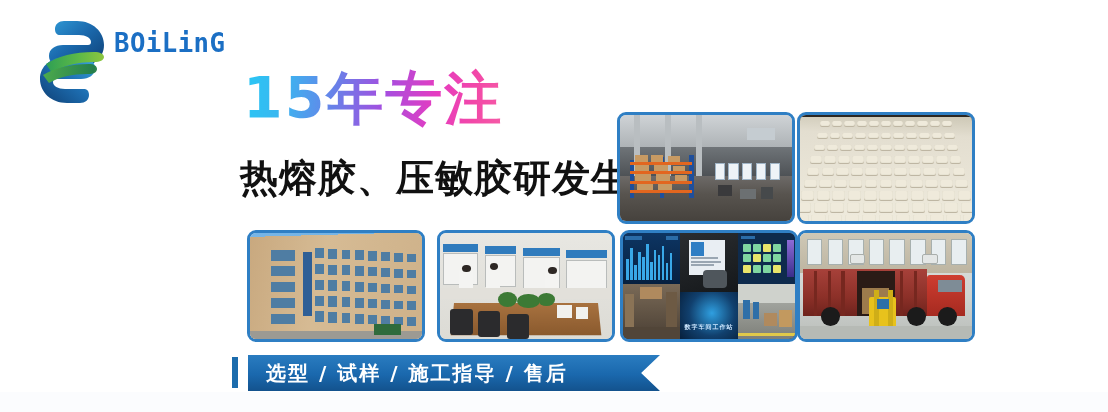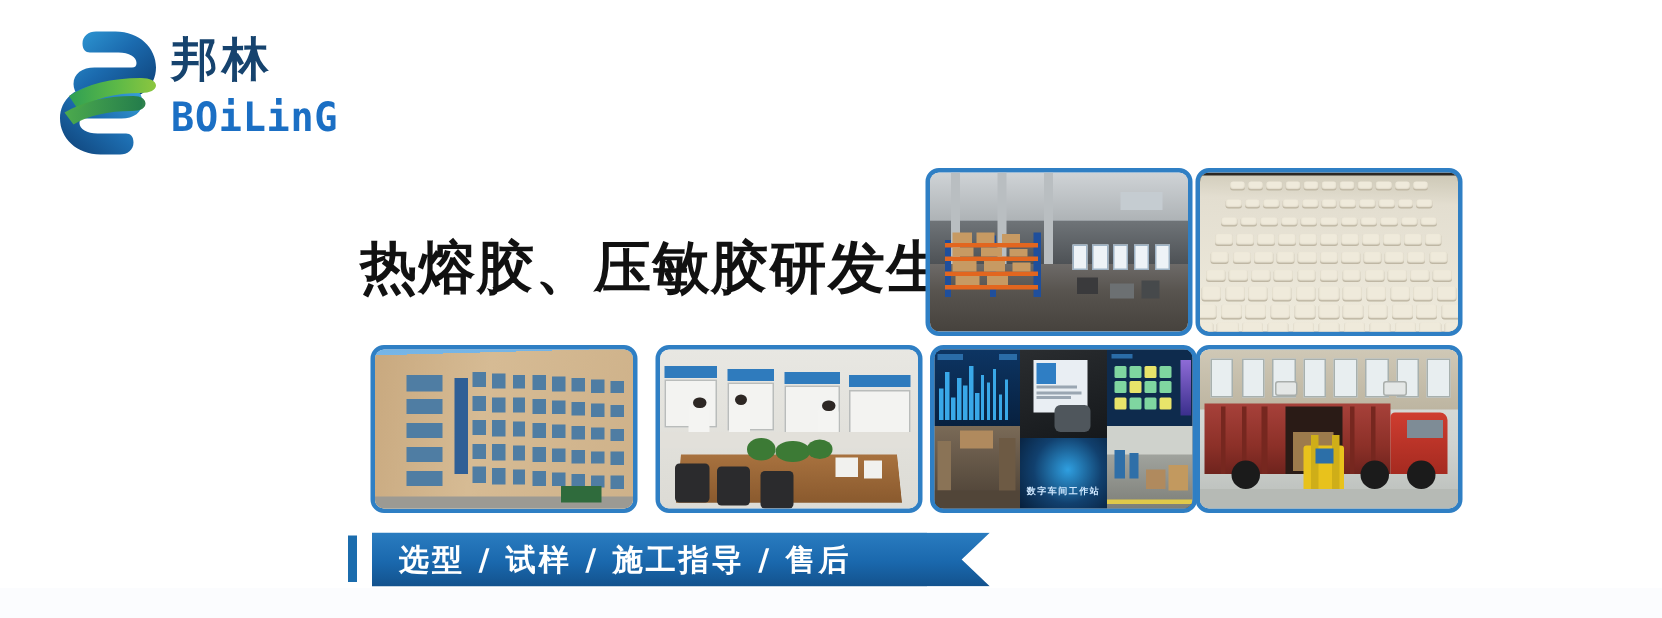--- a/index.html
+++ b/index.html
@@ -188,25 +188,25 @@
                  C18 62 17 63 17 65 C17 69 22 72 29 72 L48 72
                  C51 72 53 74 53 78 C53 83 49 86 44 86 Z" fill="url(#gBlueBot)"></path>
 
         <path d="M10 47 C22 39 38 35 58 35 C64 35 68 37 68 40
                  C68 43 64 45 58 45 C40 45 26 49 16 56 Z" fill="url(#gGreen)"></path>
         <path d="M7 58 C19 51 34 47 53 47 C58 47 61 49 61 52
                  C61 55 58 57 52 57 C36 57 23 60 13 66 Z" fill="url(#gGreen2)" opacity="0.95"></path>
       </svg>
     </div>
     <div class="logo-text">
-      <div class="logo-cn">邦林</div>
       <div class="logo-en">BOiLinG</div>
     </div>
   </div>
 
+  <div class="headline">15年专注</div>
   <div class="subhead">热熔胶、压敏胶研发生产</div>
 
   <div class="ribbon-wrap">
     <div class="ribbon-tick"></div>
     <div class="ribbon">
       <span class="ribbon-text">选型 / 试样 / 施工指导 / 售后</span>
     </div>
     <div class="ribbon-tail"></div>
   </div>
 

